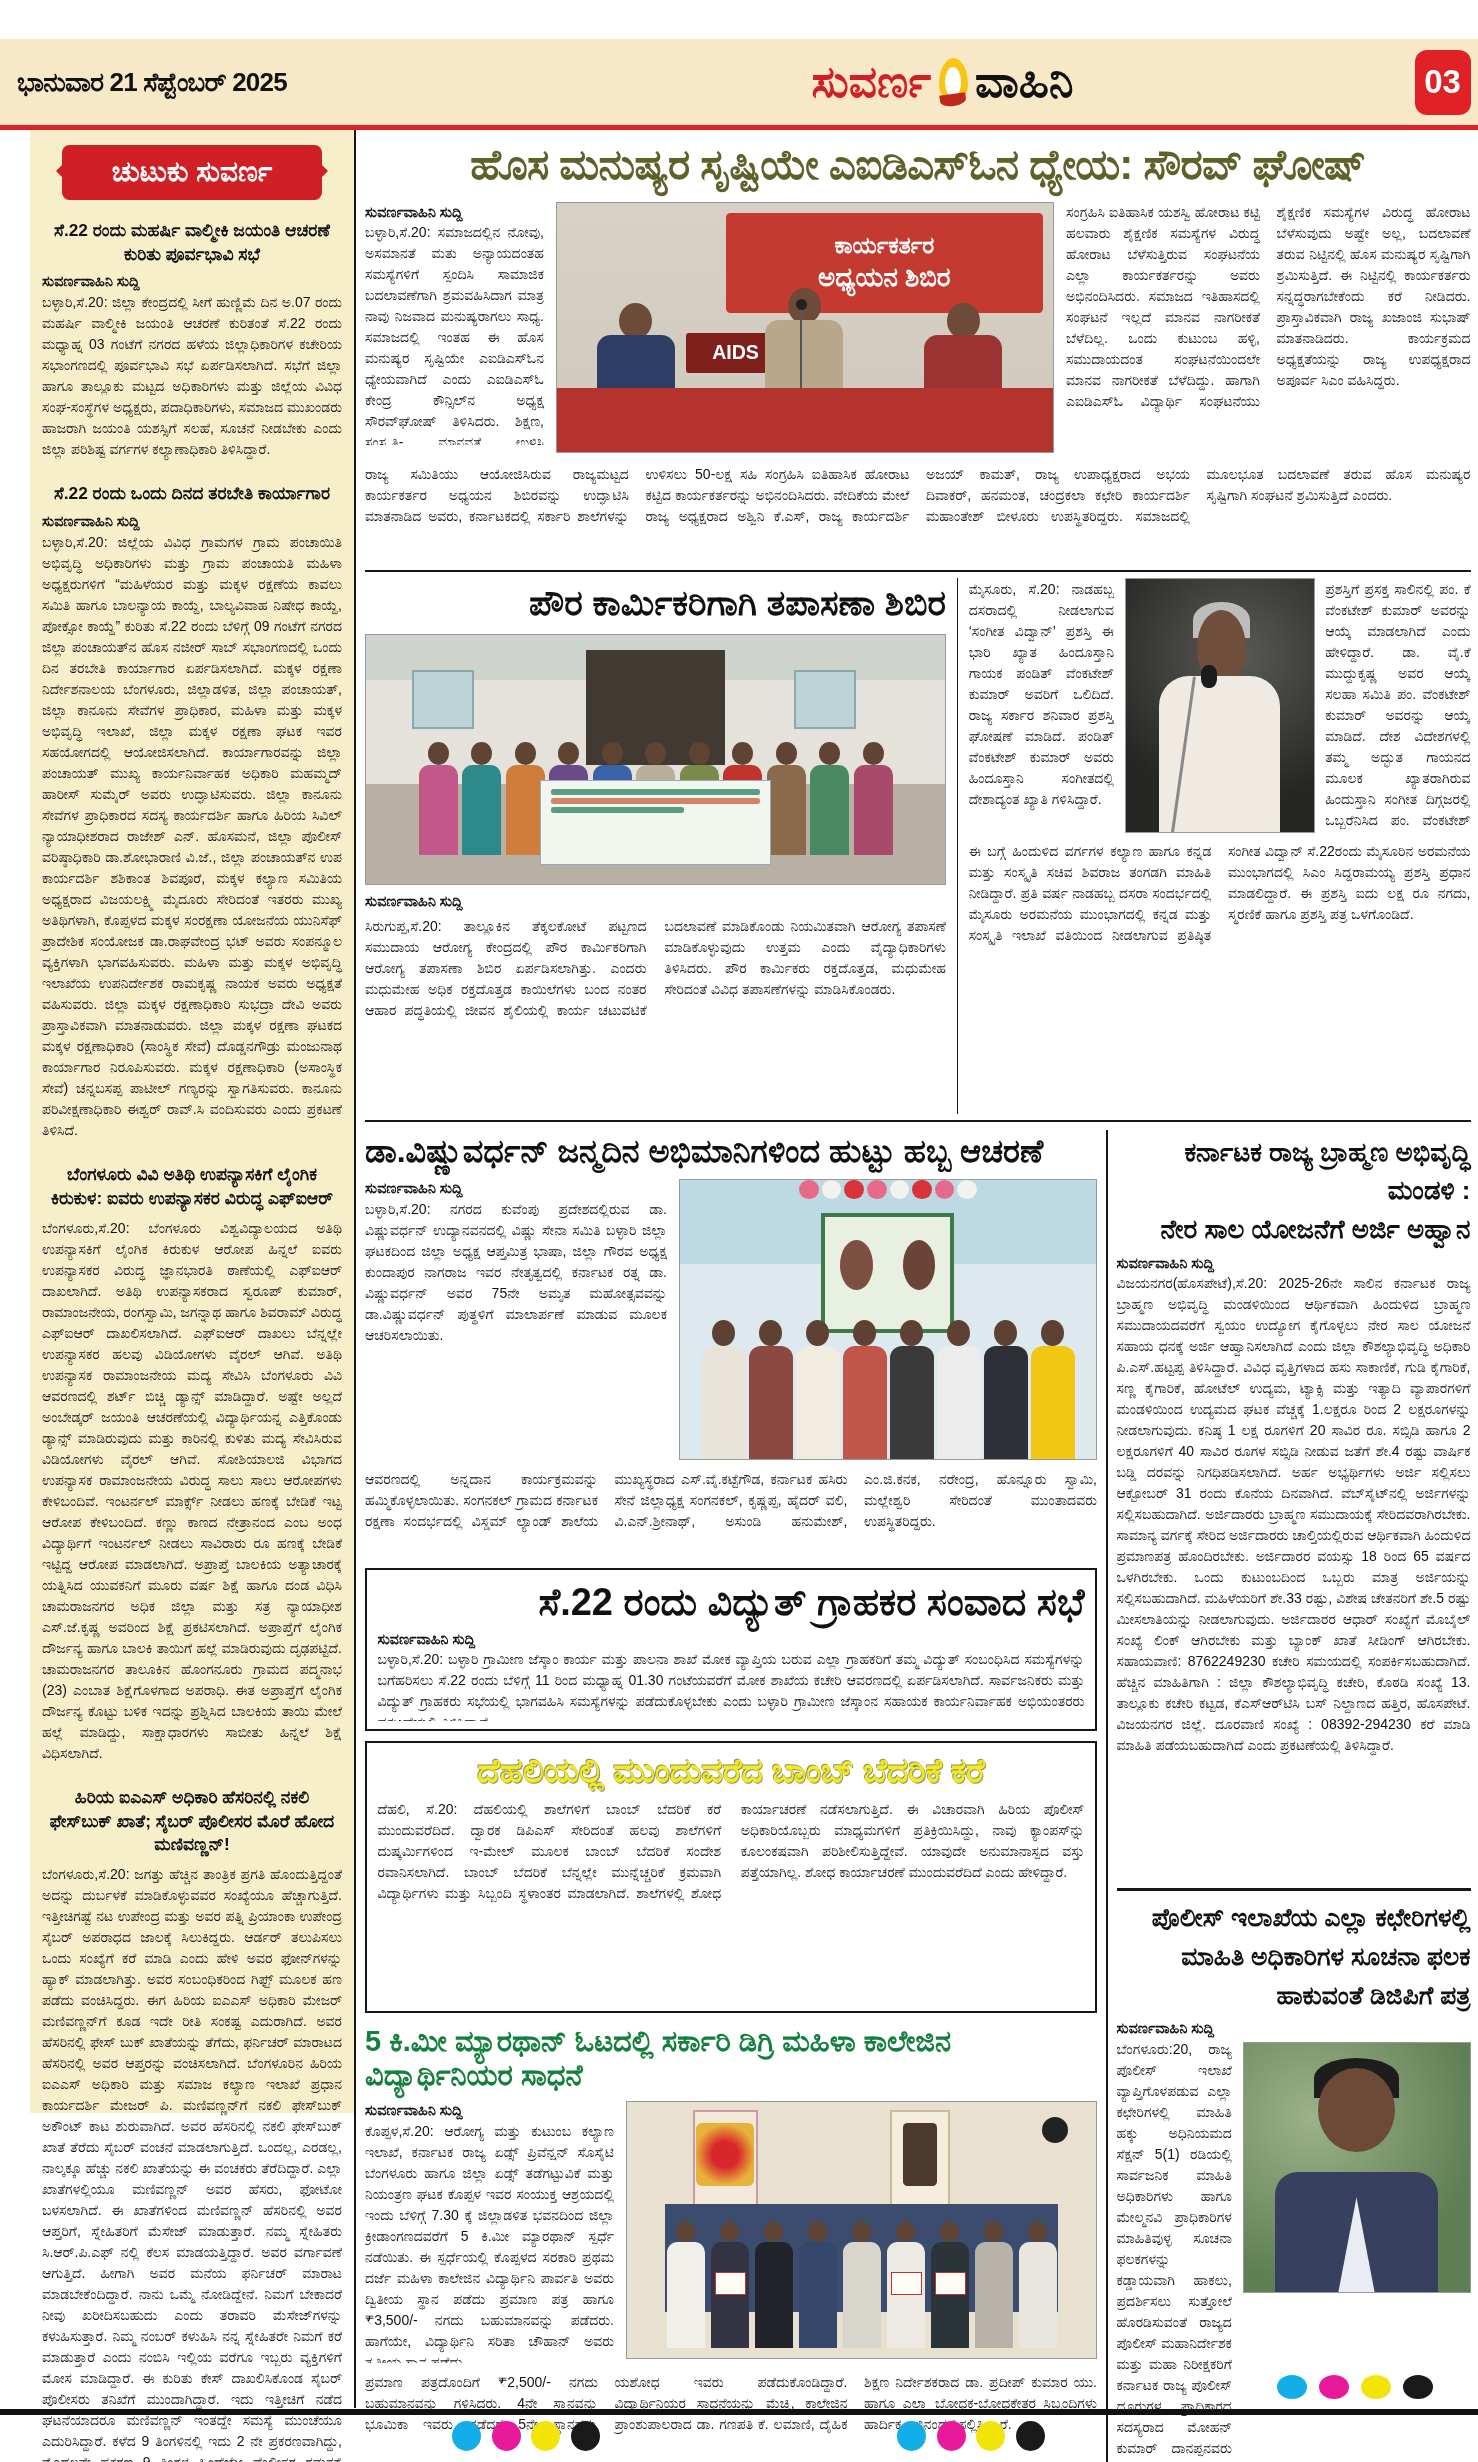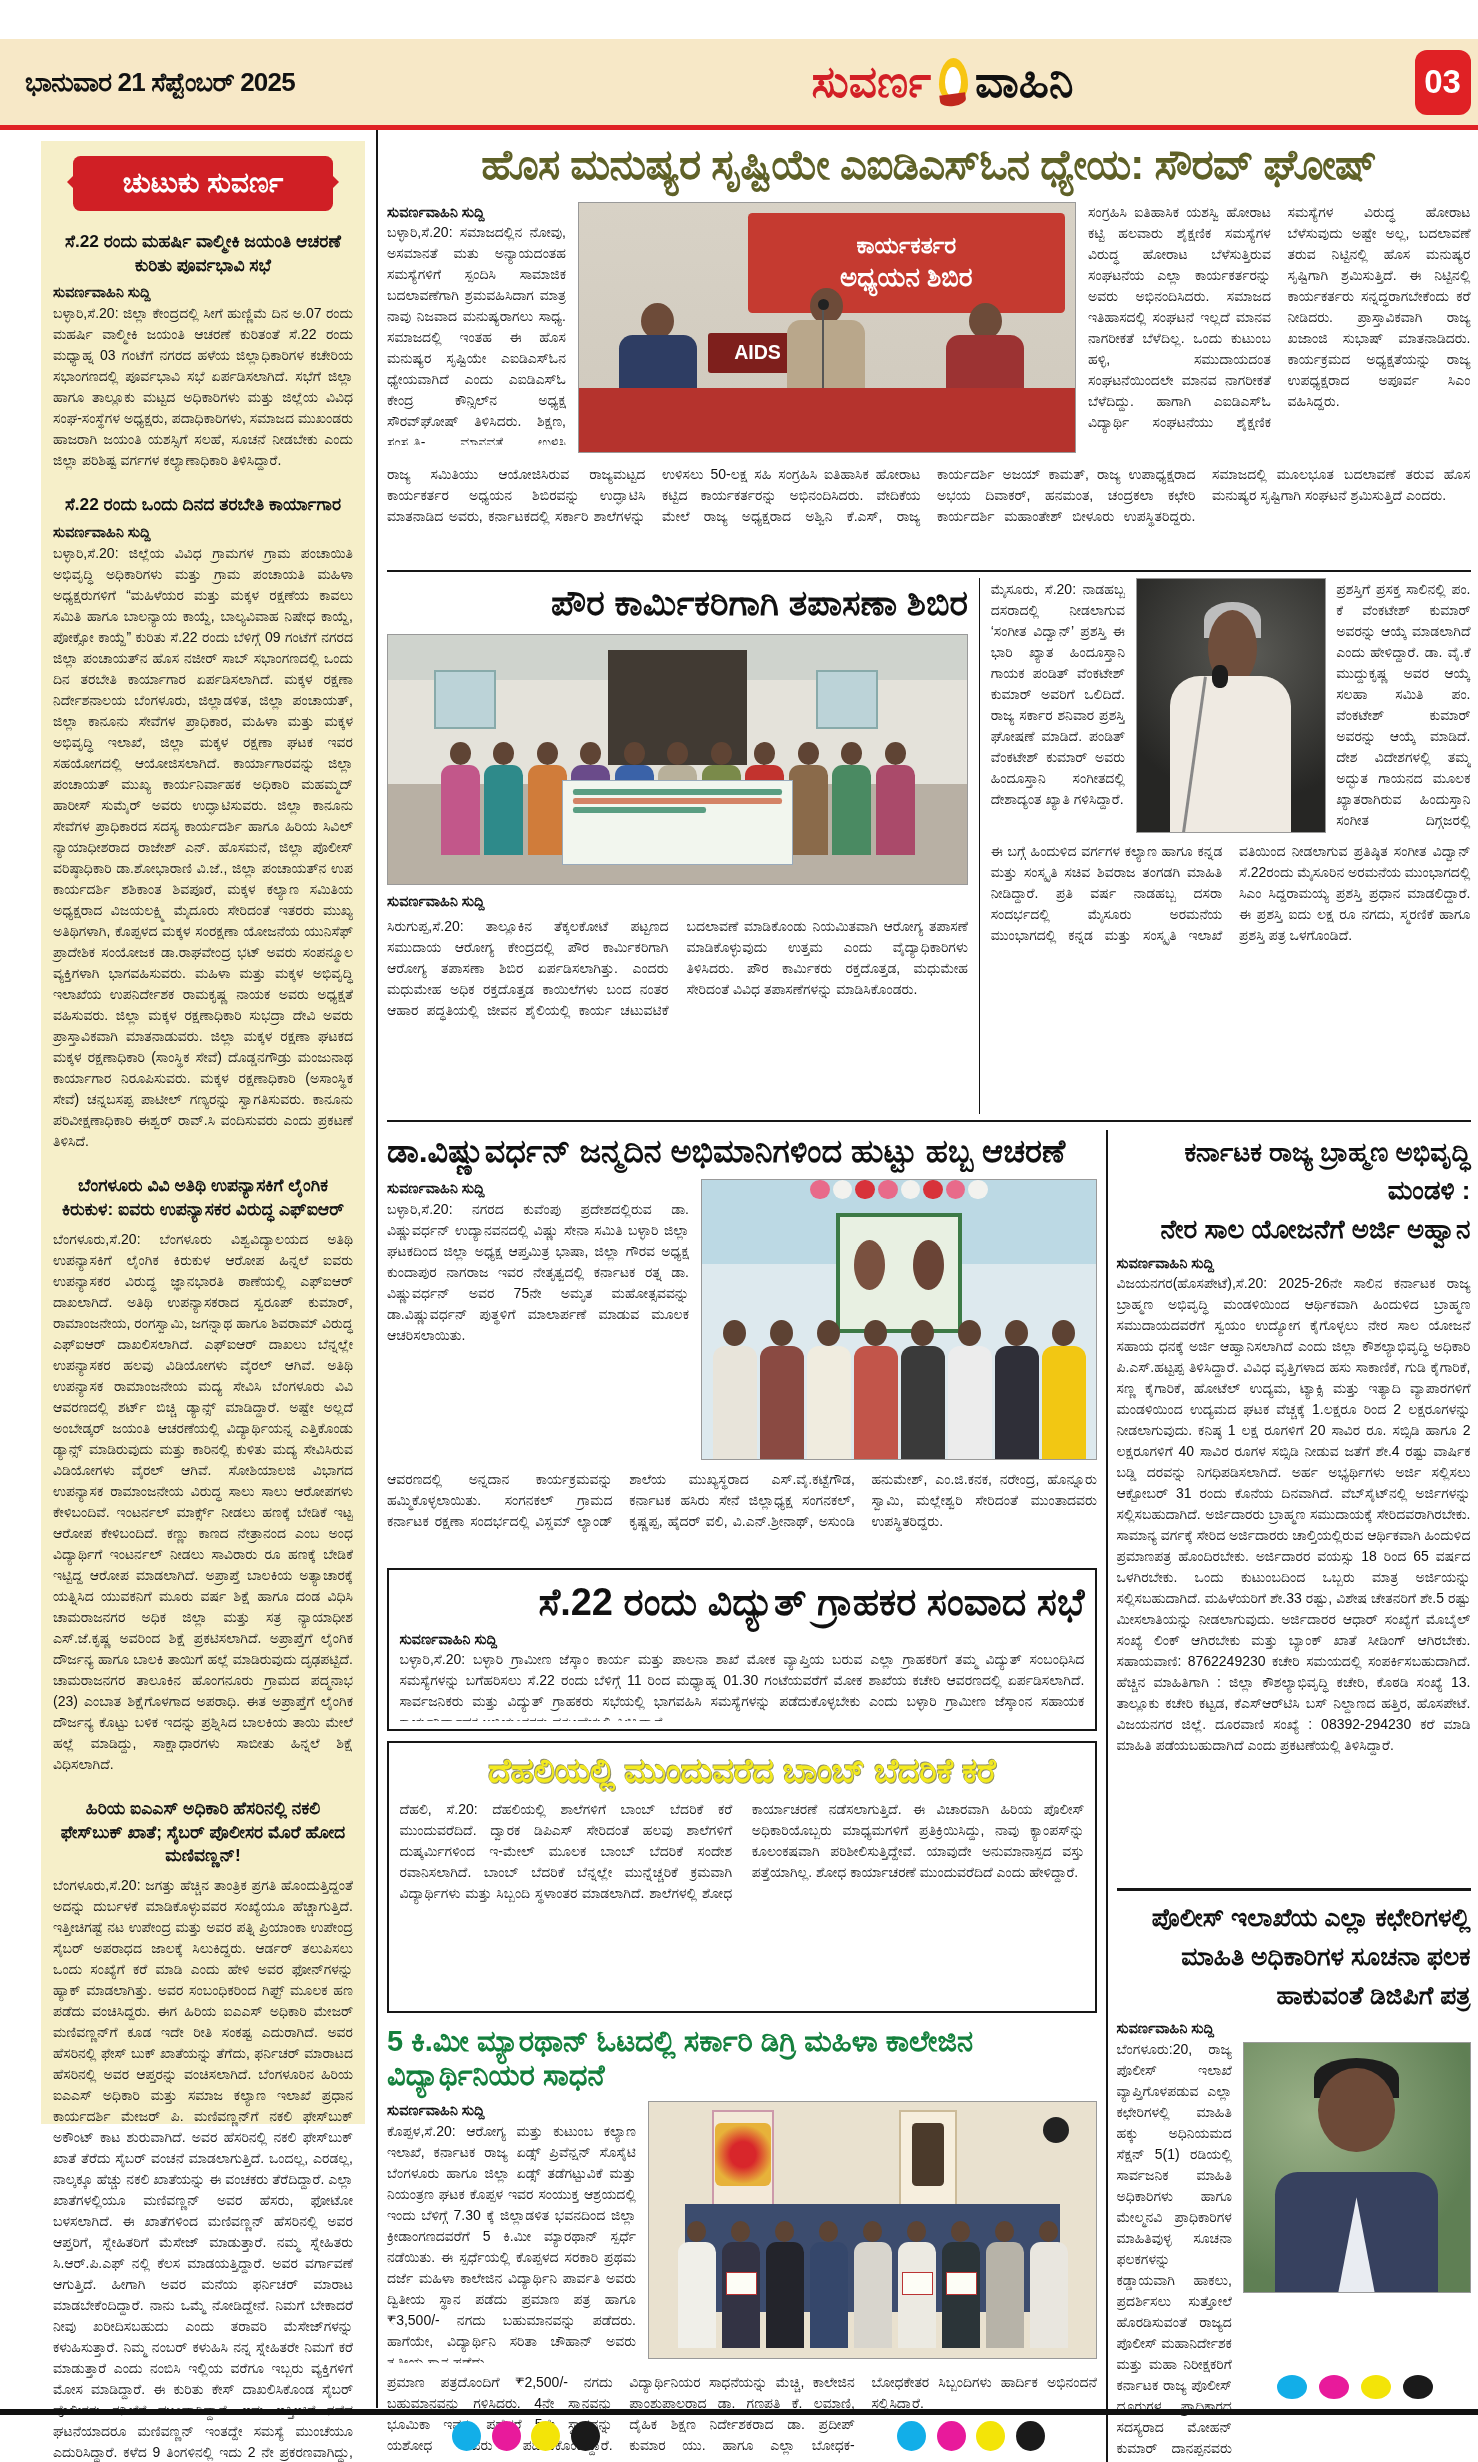--- a/index.html
+++ b/index.html
@@ -1,34 +1,34 @@
 <!DOCTYPE html>
 <html style="font-size:12px"><head>
 <meta charset="utf-8">
 <style>
   html,body{margin:0;padding:0;background:#888;}
   .page{position:relative;width:1478px;height:2462px;background:#fff;
         font-family:"Liberation Sans", sans-serif;color:#111;overflow:hidden;margin:0 auto;}
   
   .topwhite{height:39px;background:#fff;}
-  .masthead{height:86px;background:#f7e8c7;display:flex;align-items:center;padding:0 25px;position:relative;}
+  .masthead{height:86px;background:#f7e8c7;display:flex;align-items:center;padding:0 17px;position:relative;}
   .mh-date{font-size:26px;font-weight:bold;letter-spacing:-0.8px;color:#121212;width:407px;}
   .mh-center{flex:1;display:flex;align-items:center;justify-content:center;gap:4.5px;}
   .mh-red{color:#d21f26;font-size:44px;font-weight:bold;}
   .mh-black{color:#111;font-size:44px;font-weight:bold;}
   .flame{width:35px;height:48px;position:relative;}
   .flame .f1{position:absolute;left:3px;top:0;width:29px;height:44px;background:#f7c512;border-radius:50% 50% 50% 50%/60% 60% 40% 40%;}
   .flame .f2{position:absolute;left:9px;top:9px;width:16.6px;height:30px;background:#fff;border-radius:50%;}
   .flame .f3{position:absolute;left:4.5px;bottom:0;width:26px;height:12px;background:#c1271d;border-radius:0 0 60% 60%;transform:rotate(-8deg);}
   .pagenum{position:absolute;right:7.5px;top:10.6px;width:56px;height:65px;background:#e02125;border-radius:12px;
            color:#fff;font-size:33px;font-weight:bold;display:flex;align-items:center;justify-content:center;}
   .redline{height:5.3px;background:#e02125;}
   
   .bodygrid{display:flex;align-items:stretch;height:2278px;}
-  .sidebar{width:354px;flex:0 0 354px;background:#fff;padding:11px;}
+  .sidebar{width:354px;flex:0 0 354px;background:#fff;padding:0;}
   .sidebar-inner{background:#f6efc9;margin-left:30px;height:1983px;padding:10.6px 12px 7.5px 12px;box-sizing:border-box;position:relative;}
   .content{flex:1;border-left:2.3px solid #161616;padding:0 7.5px 0 9px;box-sizing:border-box;}
   
   .ribbon{position:relative;background:#d01f25;color:#fff;text-align:center;font-size:28px;font-weight:bold;
           padding:10.6px 0;margin:4.5px 19.6px 19.6px 19.6px;border-radius:7.5px;}
   .ribbon:before,.ribbon:after{content:"";position:absolute;top:13.6px;border:12px solid transparent;}
   .ribbon:before{left:-18px;border-right-color:#d01f25;}
   .ribbon:after{right:-18px;border-left-color:#d01f25;}
   .sb-art{margin-bottom:22.6px;}
   .sb-head{font-size:17.3px;font-weight:bold;text-align:center;line-height:1.35;margin:0 3px 7.5px 3px;}

